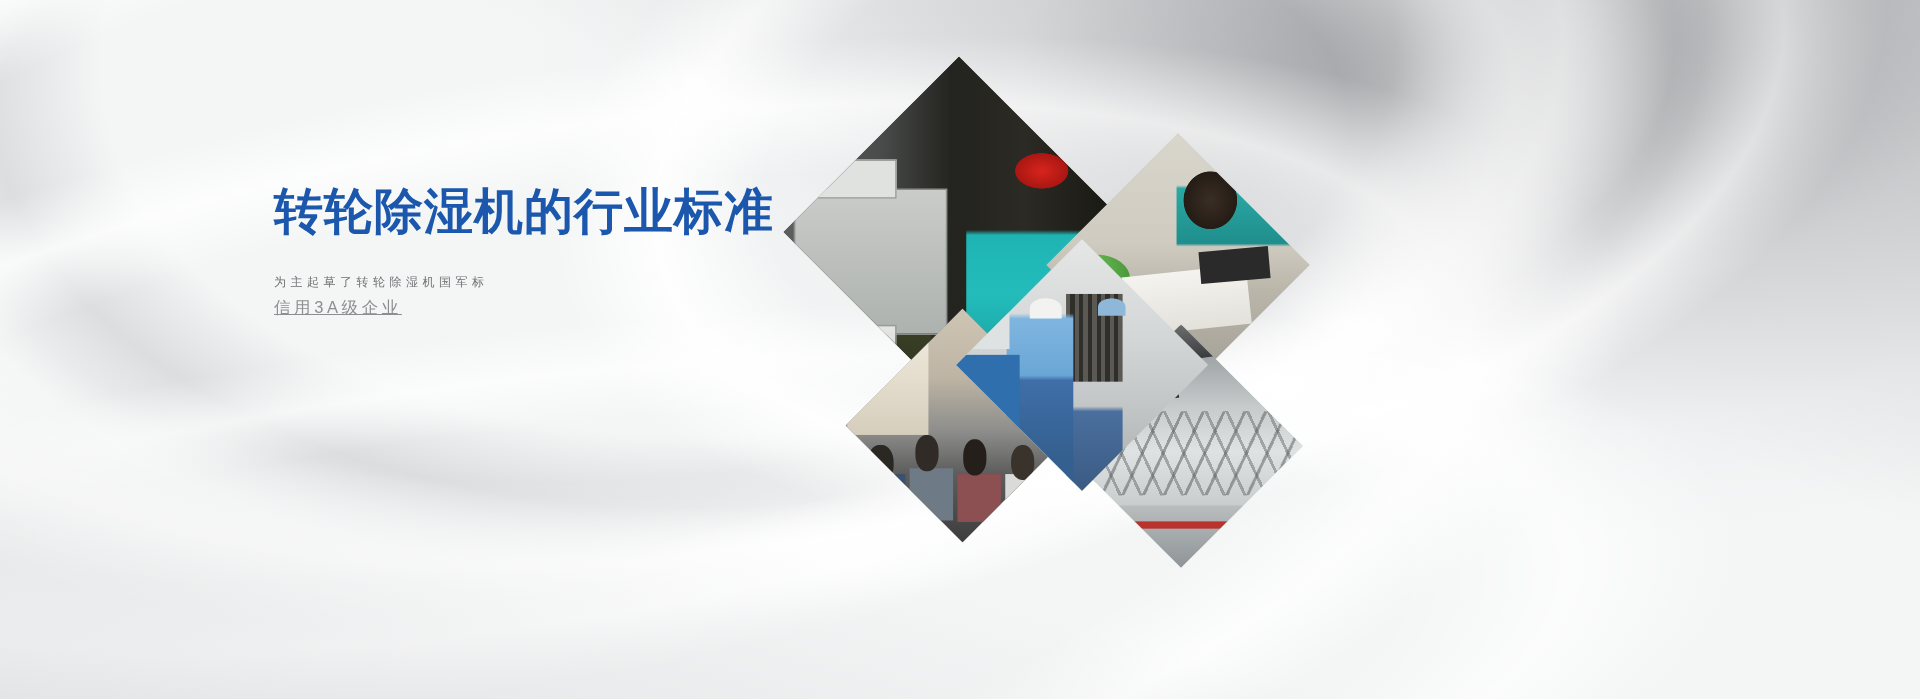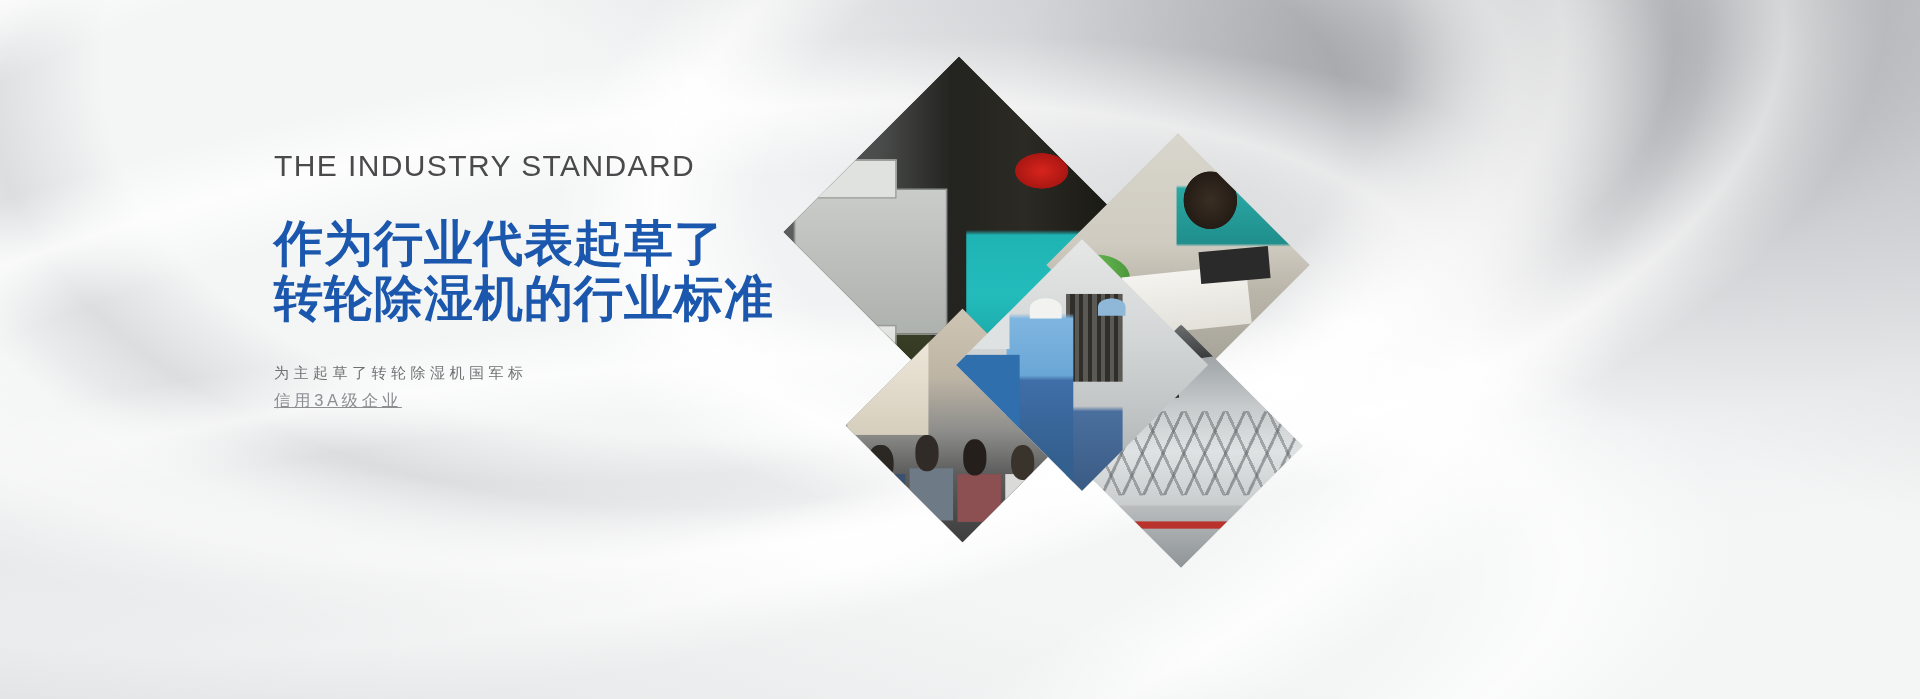--- a/index.html
+++ b/index.html
@@ -49,21 +49,21 @@
     font-size:20.5px;font-weight:700;color:#1b1b1b;letter-spacing:.2px;
     margin-top:4px;line-height:1.1;white-space:nowrap;
   }
   .headline{
     margin-top:34px;font-size:49px;font-weight:700;color:#1a57ad;
     line-height:1.14;letter-spacing:1px;white-space:nowrap;
   }
   .headline .l2{display:block;}
   .tagwrap{margin-top:32px;}
   .tagline{
-    font-size:15px;color:#6e7073;letter-spacing:4.5px;line-height:1.8;
+    font-size:12px;color:#6e7073;letter-spacing:4.5px;line-height:1.8;
     white-space:nowrap;font-weight:400;
   }
   .tagline.small{font-size:16.5px;color:#8c8e91;letter-spacing:3.6px;text-decoration:underline;}
 
   
   #collage{position:absolute;left:700px;top:60px;width:720px;height:500px;}
   .dia{
     position:absolute;overflow:hidden;
     transform:rotate(45deg);
   }
@@ -179,23 +179,21 @@
   <div class="swoosh s4"></div>
   <div class="swoosh s1"></div>
   <div class="swoosh s2"></div>
   <div class="swoosh s5"></div>
   <div class="swoosh s3"></div>
   <div class="swoosh s6"></div>
   <div class="vign"></div>
   <div class="vign2"></div>
 
   <div id="textblock">
-    <div class="eyebrow">THE INDUSTRY STANDARD</div>
     <div class="headline">
-      <span class="l1">作为行业代表起草了</span>
       <span class="l2">转轮除湿机的行业标准</span>
     </div>
     <div class="tagwrap">
       <div class="tagline">为主起草了转轮除湿机国军标</div>
       <div class="tagline small">信用3A级企业</div>
     </div>
   </div>
 
   <div id="collage">
 

